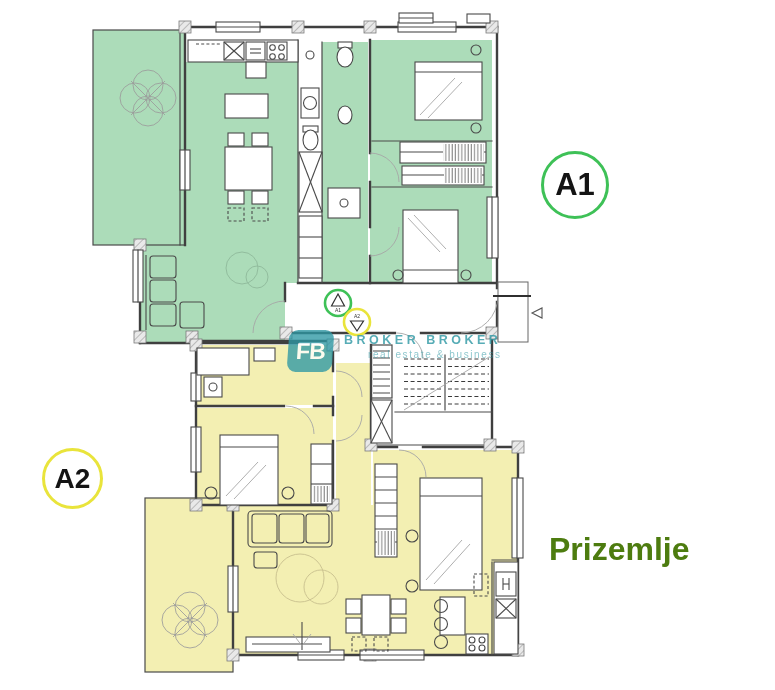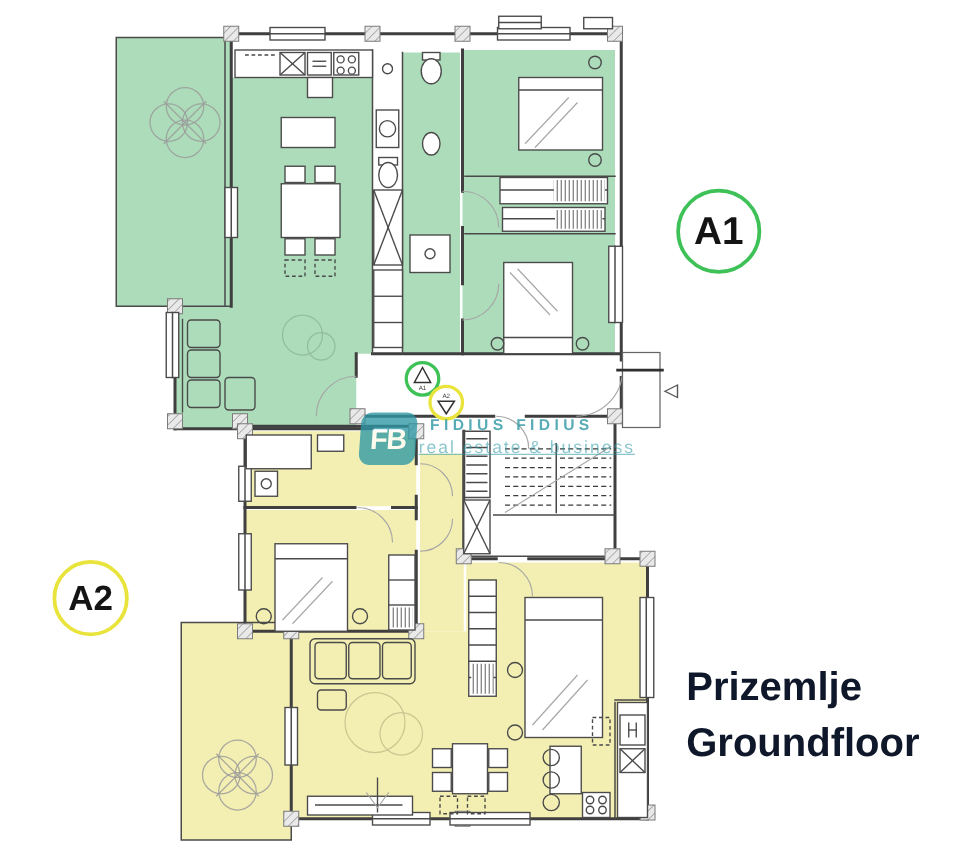--- a/index.html
+++ b/index.html
@@ -23,30 +23,30 @@
   .deco2{fill:none;stroke:#cdc592;stroke-width:1;}
   .plant{fill:none;stroke:#9b9b9b;stroke-width:1;opacity:.85;}
   .pier{fill:url(#hatchp);stroke:#7b7b7b;stroke-width:.8;}
   .ticks{fill:url(#tickp);}
   
   .badge{position:absolute;border-radius:50%;background:#ffffff;display:flex;align-items:center;justify-content:center;
          font-weight:bold;color:#141414;box-sizing:border-box;}
   .badge-a1{left:541px;top:151px;width:68px;height:68px;border:3.5px solid var(--a1_ring,#3ec157);font-size:31px;}
   .badge-a2{left:42px;top:448px;width:61px;height:61px;border:3px solid var(--a2_ring,#e9e43b);font-size:28px;}
   
-  .floor-title{position:absolute;left:549px;top:527px;font-weight:bold;font-size:32px;line-height:45px;color:#0f172a;letter-spacing:0;}
+  .floor-title{position:absolute;left:549px;top:527px;font-weight:bold;font-size:32px;line-height:45px;color:#4d7c0f;letter-spacing:0;}
   
   .wm{position:absolute;left:0;top:0;width:775px;height:690px;pointer-events:none;}
   .wm-logo{position:absolute;left:288px;top:330px;width:45px;height:42px;border-radius:9px;
            background:var(--brand_teal,#2e98a4);opacity:.78;display:flex;align-items:center;justify-content:center;
            color:#ffffff;font-weight:bold;font-size:23px;letter-spacing:-1px;transform:skewX(-4deg);}
   .wm-brand{position:absolute;left:344px;top:333px;color:var(--brand_teal,#2e98a4);opacity:.8;
             font-weight:bold;font-size:12.5px;letter-spacing:3.5px;white-space:nowrap;}
-  .wm-tag{position:absolute;left:335px;top:349px;color:var(--brand_teal,#2e98a4);opacity:.55;
-          font-size:14px;letter-spacing:1.6px;white-space:nowrap;text-decoration:underline;}
+  .wm-tag{position:absolute;left:368px;top:349px;color:var(--brand_teal,#2e98a4);opacity:.55;
+          font-size:10px;letter-spacing:1.6px;white-space:nowrap;}
 </style>
 </head>
 <body>
 
 <div class="stage">
 
 <svg width="775" height="690" viewBox="0 0 775 690">
   <defs>
     <pattern id="hatchp" width="5" height="5" patternUnits="userSpaceOnUse" patternTransform="rotate(45)">
       <rect width="5" height="5" fill="#e9e9e9"></rect>
@@ -440,29 +440,28 @@
     <rect class="furn" x="399" y="13" width="34" height="10"></rect>
         <line class="fno" x1="399" y1="18" x2="433" y2="18"></line>
   </g>
 
   <use href="#plantsym" x="148" y="98"></use>
   <use href="#plantsym" x="190" y="620"></use>
 </svg>
 
 <div class="wm">
   <div class="wm-logo">FB</div>
-  <div class="wm-brand">FIDIUS FIDIUS</div>
+  <div class="wm-brand">BROKER BROKER</div>
   <div class="wm-tag">real estate &amp; business</div>
 </div>
 
 <div class="badge badge-a1">
   <span>A1</span>
 </div>
 <div class="badge badge-a2">
   <span>A2</span>
 </div>
 
 <div class="floor-title">
   <div>Prizemlje</div>
-  <div>Groundfloor</div>
 </div>
 
 </div>
 
 </body></html>

